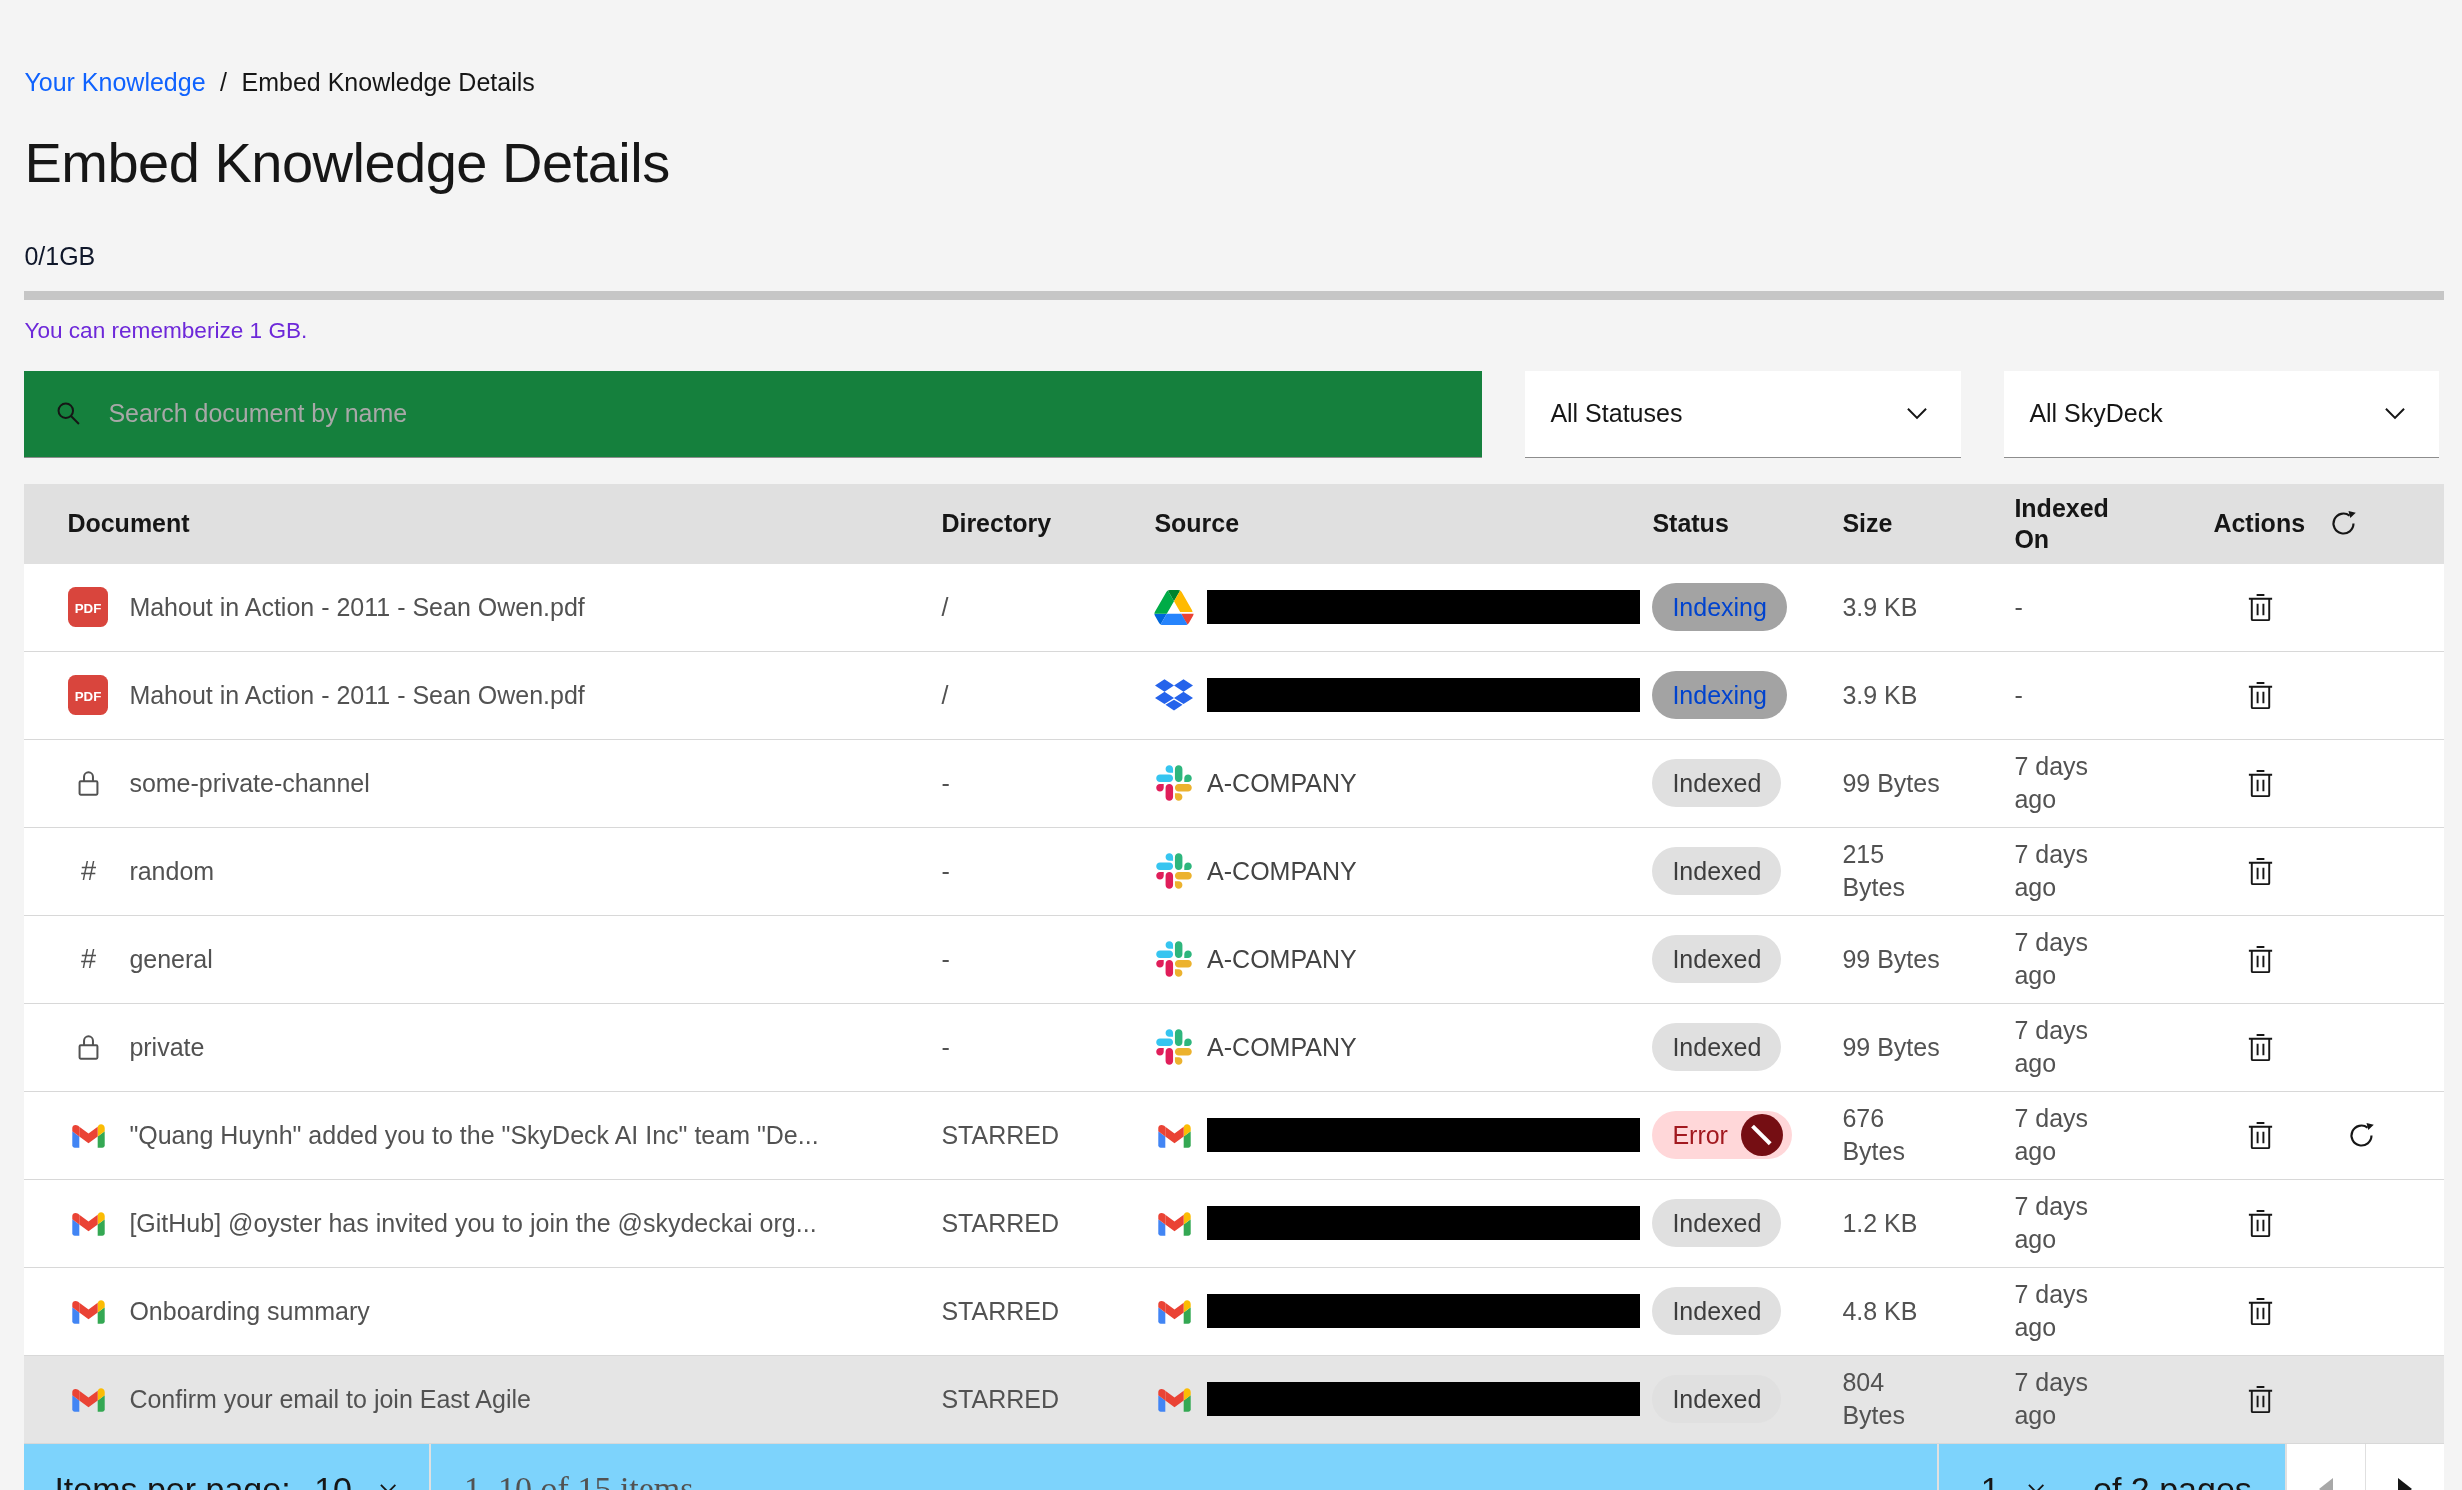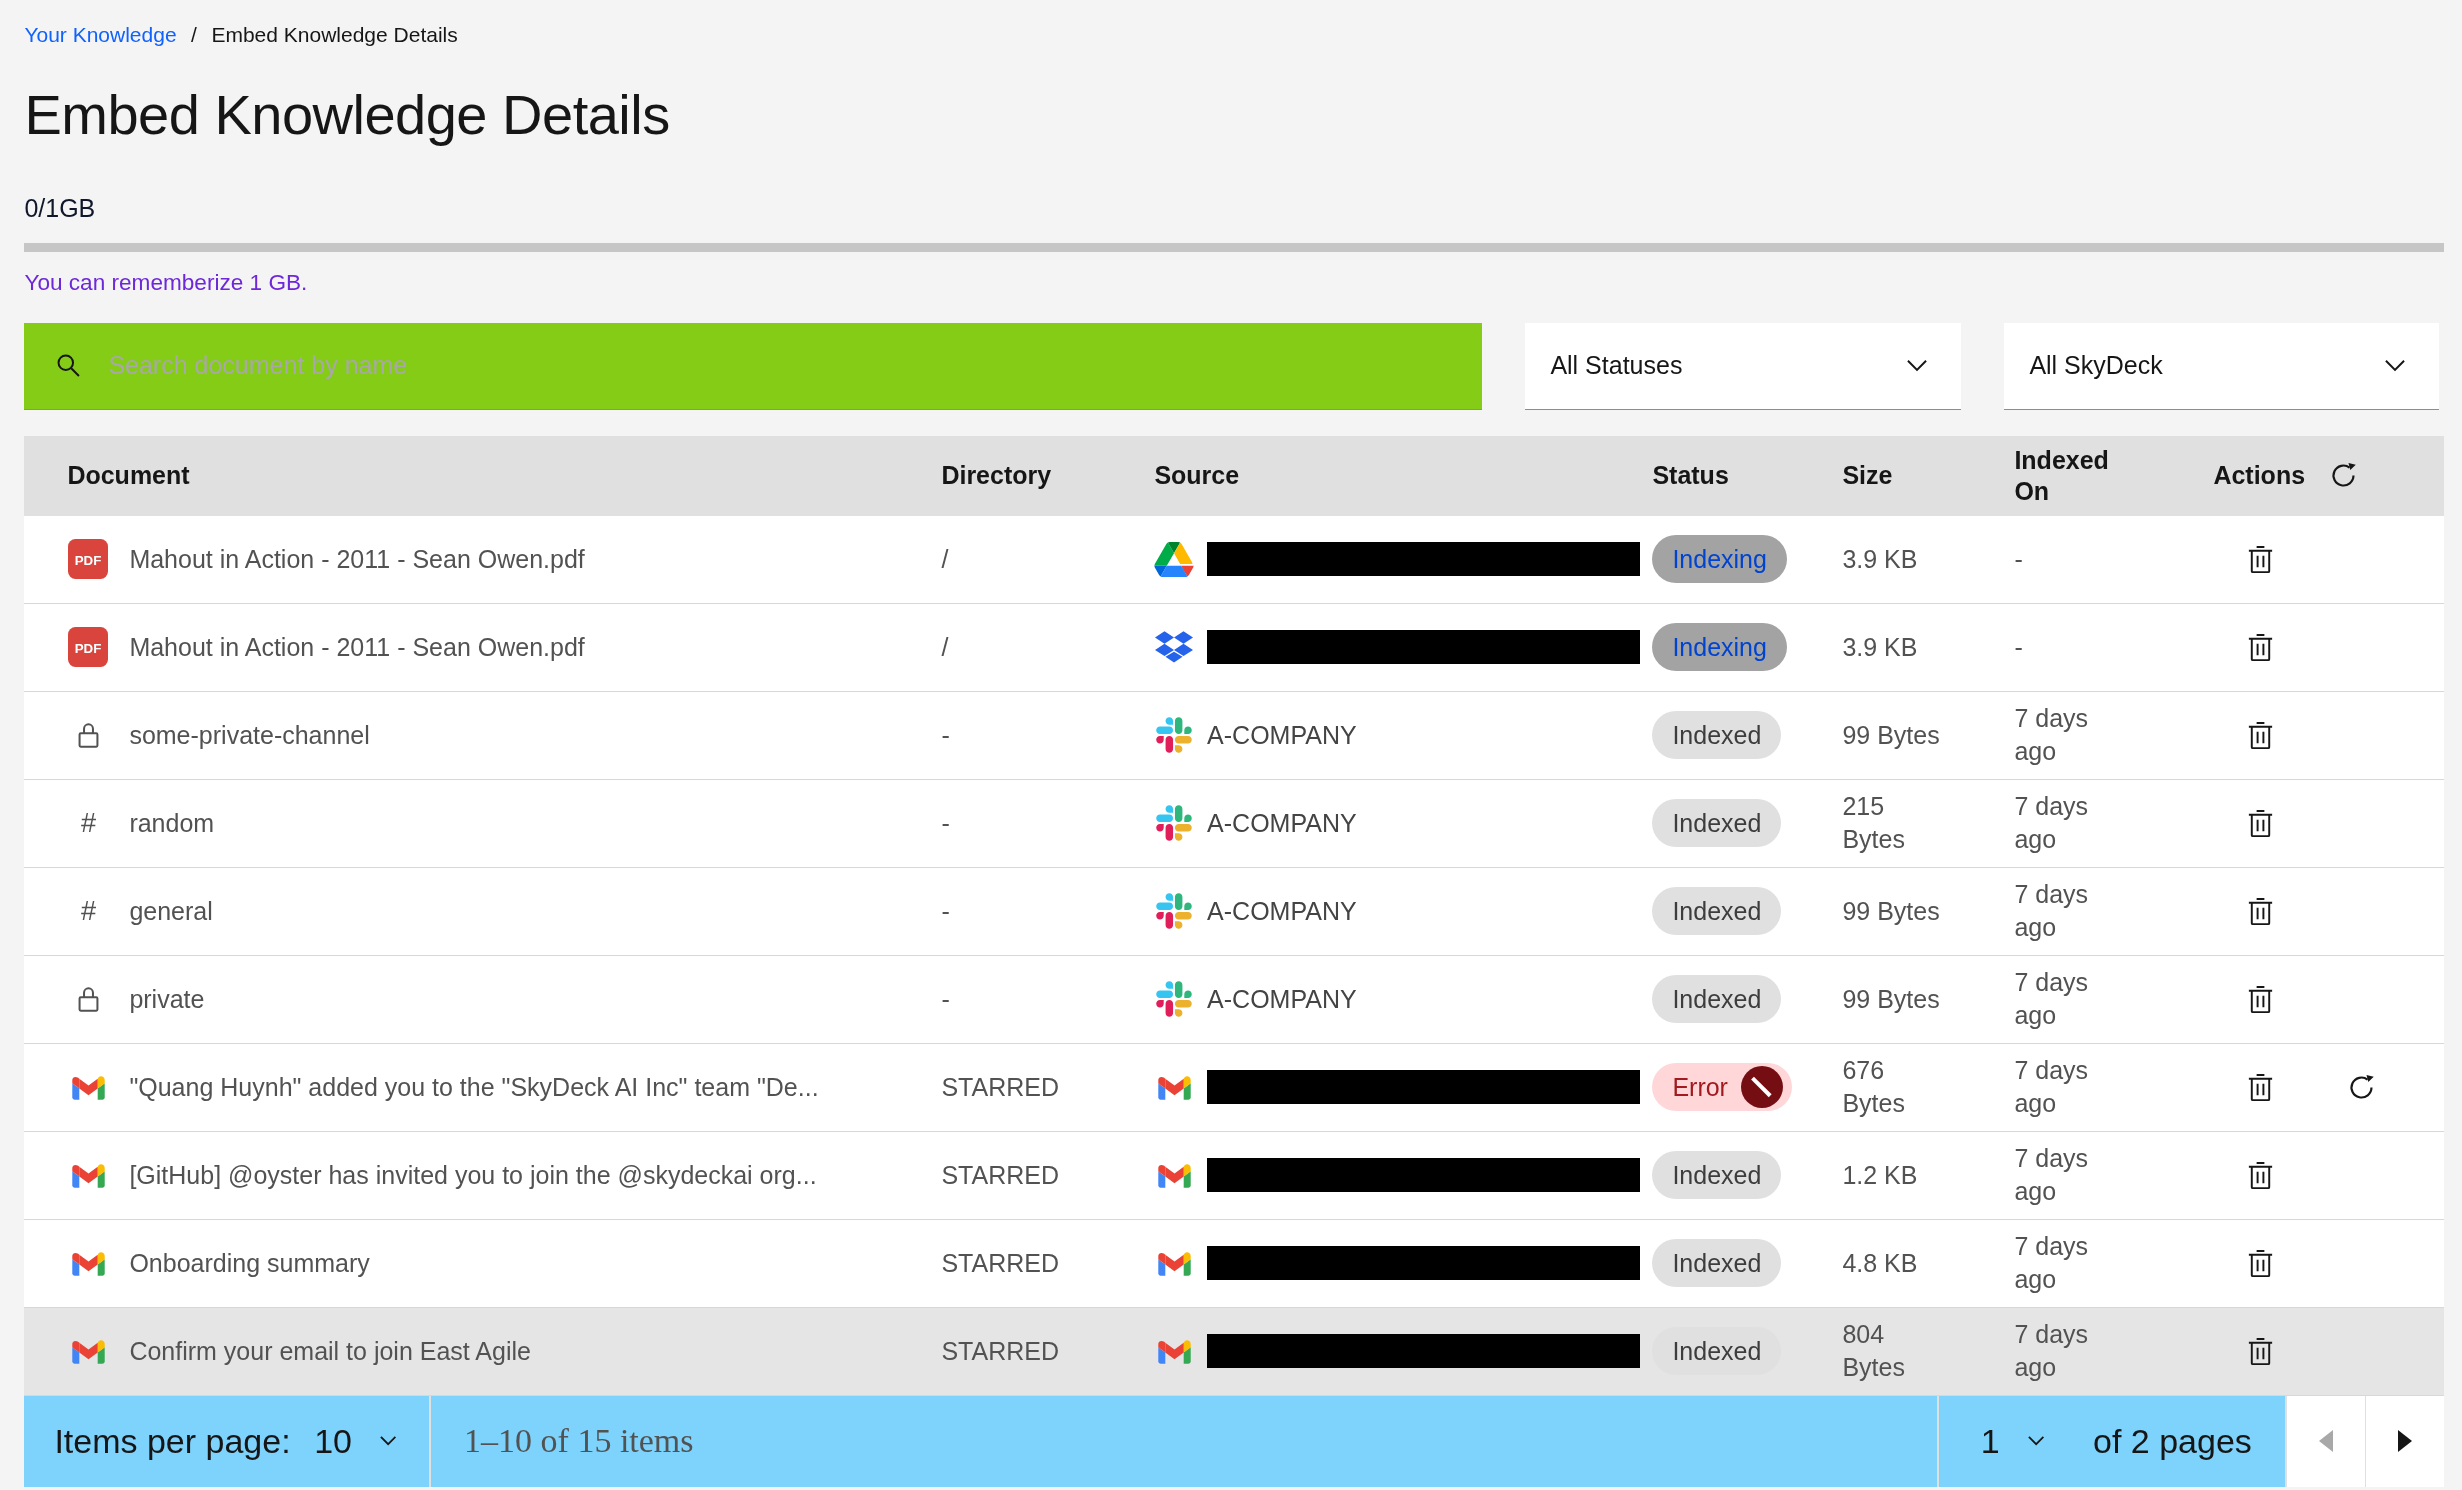--- a/index.html
+++ b/index.html
@@ -2,37 +2,37 @@
 <html style="font-size:14.5px"><head>
 <meta charset="utf-8">
 <style>
   * { margin:0; padding:0; box-sizing:border-box; }
   html,body { width:2462px; height:1490px; overflow:hidden; }
   body { background:#f4f4f4; font-family:"Liberation Sans", sans-serif; color:#161616; }
   .page { width:2462px; height:1490px; position:relative; }
   .content { padding:14.5px 18px 0 24.4px; }
 
   
-  .breadcrumb { font-size:21px; display:flex; gap:14.5px; align-items:center; height:40px; }
+  .breadcrumb { font-size:25px; display:flex; gap:14.5px; align-items:center; height:40px;margin-top:48px; }
   .breadcrumb a { color:#0f62fe; text-decoration:none; cursor:pointer; }
   .breadcrumb .sep { color:#161616; }
   .breadcrumb .current { color:#161616; }
 
   h1.title { font-size:56px; font-weight:400; color:#161616; margin-top:27px; letter-spacing:-0.5px; }
 
   
   .storage { margin-top:47px; }
   .storage-label { font-size:25px; color:#0f172a; }
   .progress-track { margin-top:20px; width:2420px; height:9px; background:#c6c6c6; }
   .progress-fill { height:100%; background:#0f62fe; width:0%; }
   .storage-helper { margin-top:18px; font-size:22.6px; color:#6d28d9; }
 
   
   .filters { margin-top:27px; display:flex; }
-  .search-box { width:1458px; height:87px; background:#84cc16; border-bottom:1.8px solid #8d8d8d; display:flex; align-items:center; padding:0 0 0 30px; }
+  .search-box { width:1458px; height:87px; background:#15803d; border-bottom:1.8px solid #8d8d8d; display:flex; align-items:center; padding:0 0 0 30px; }
   .search-box svg { flex:0 0 auto; margin-right:25px; }
   .search-box input { border:none; outline:none; background:transparent; font-size:25px; color:#161616; width:100%; height:100%; font-family:"Liberation Sans", sans-serif; }
   .search-box input::placeholder { color:#a8a8a8; }
   .dropdown { height:87px; background:#ffffff; border-bottom:1.8px solid #8d8d8d; display:flex; align-items:center; justify-content:space-between; padding:0 33px 0 25px; font-size:25px; color:#161616; cursor:pointer; }
   .dd-statuses { width:436px; margin-left:43px; }
   .dd-sources  { width:435px; margin-left:43px; }
 
   
   .table { margin-top:26px; width:2420px; background:#ffffff; }
   .thead { display:flex; align-items:center; height:80px; background:#e0e0e0; font-weight:700; font-size:25px; color:#161616; }

